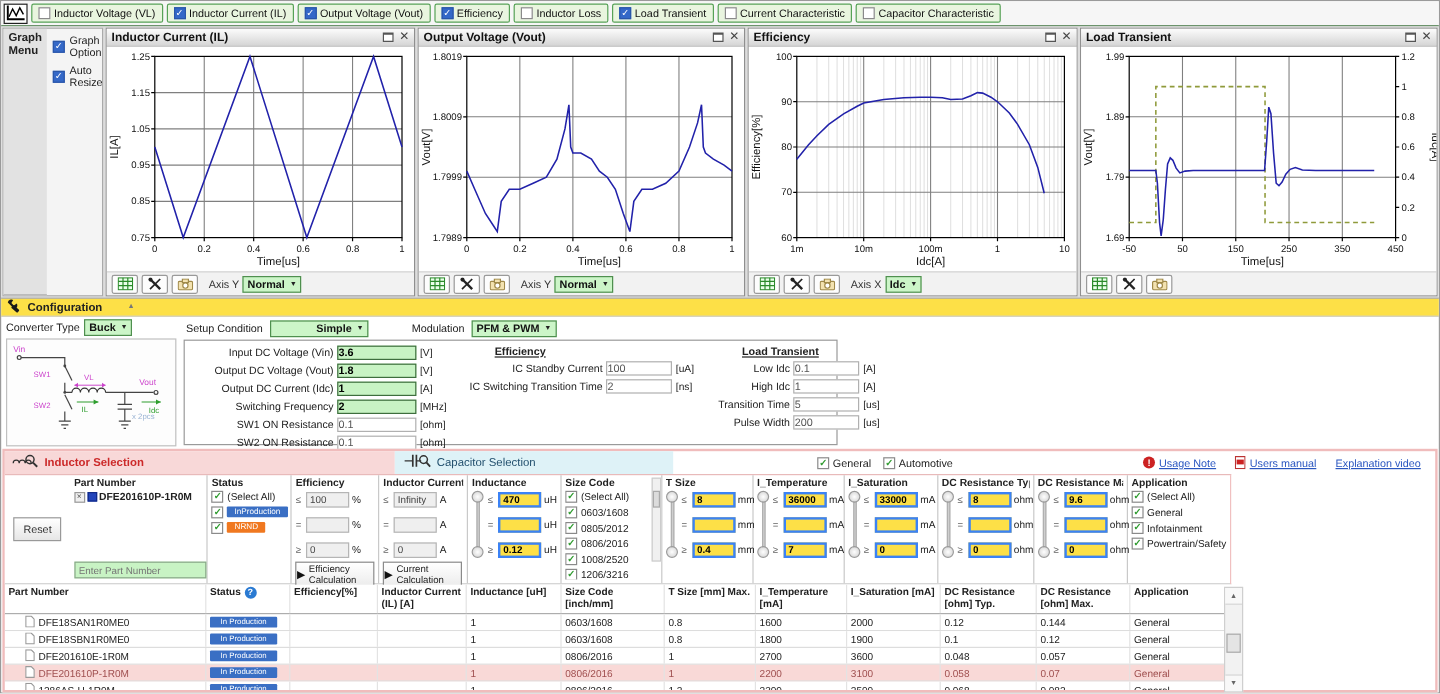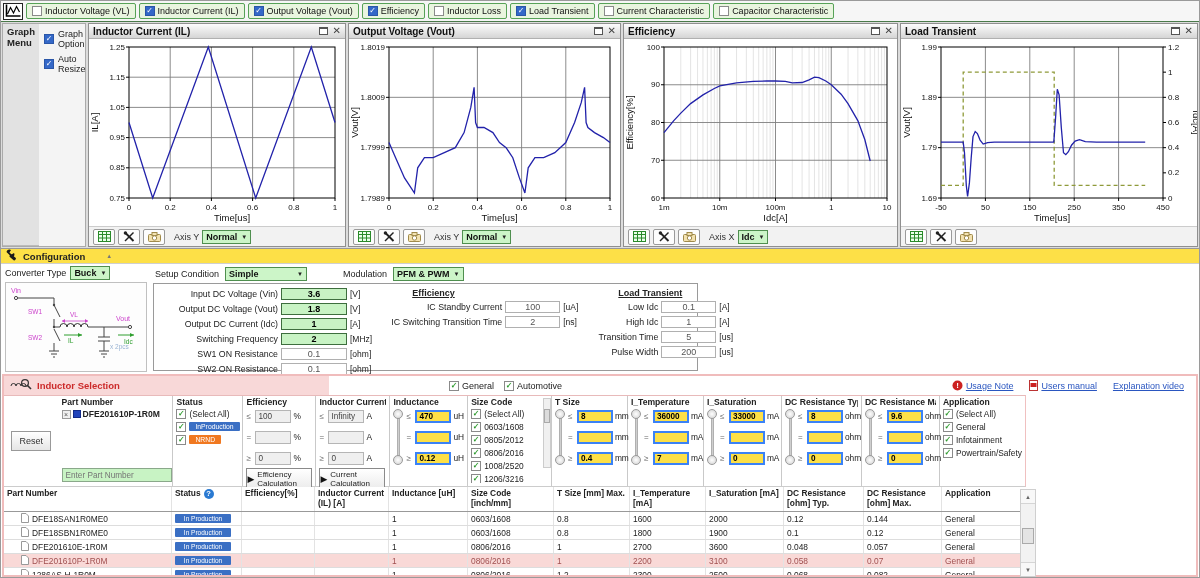--- a/index.html
+++ b/index.html
@@ -28,40 +28,40 @@
   .win { border:1px solid #8f8f8f; background:#fff; display:flex; flex-direction:column; }
   .w1{width:258px;} .w2{width:273px;} .w3{width:275px;} .w4{flex:1;}
   .win-title { height:16px; background:linear-gradient(#fcfcfc,#d5d5d5); border-bottom:1px solid #b0b0b0; display:flex; align-items:center; padding:0 4px; }
   .win-title-text { font-weight:bold; font-size:10px; flex:1; color:#111; }
   .win-max { width:9px; height:8px; border:1px solid #555; border-top:2.5px solid #555; margin-right:5px; background:#fff; }
   .win-close { font-size:10px; color:#444; line-height:1; }
   .chart-plot { flex:1; position:relative; background:#fff; }
   .win-foot { height:21px; background:#f2f2f2; border-top:1px solid #ccc; display:flex; align-items:center; gap:3px; padding:0 4px; }
   .ico-btn { width:22px; height:16px; border:1px solid #9a9a9a; border-radius:2px; background:#fdfdfd; display:inline-flex; align-items:center; justify-content:center; }
   .axis-lbl { margin-left:6px; font-size:9px; color:#333; }
-  .gsel { background:#ccf5c8; border:1px solid #4f8f4f; height:14px; display:inline-flex; align-items:center; gap:4px; padding:0 3px; font-size:9px; font-weight:bold; color:#111; }
+  .gsel { background:#ccf5c8; border:1px solid #4f8f4f; height:14px; display:inline-flex; align-items:center; gap:4px; padding:0 3px; font-size:9px; font-weight:bold; color:#111;text-align:right; }
   .sel-arrow { font-size:6px; color:#222; }
 
   
   .cfg { height:126px; border-top:1px solid #999; }
   .cfg-head { height:15px; background:#fde047; border-bottom:1px solid #cfcfcf; display:flex; align-items:center; gap:5px; padding:0 4px; }
   .cfg-head-title { font-weight:bold; font-size:9.5px; }
   .cfg-collapse { font-size:6px; color:#777; margin-left:16px; }
   .cfg-body { display:flex; gap:6px; padding:2px 4px; height:110px; }
   .cfg-left { width:142px; display:flex; flex-direction:column; }
   .cfg-row { display:flex; align-items:center; gap:4px; margin-bottom:2px; }
   .cfg-lab { font-size:9px; color:#222; }
   .circuit-box { flex:1; border:1px solid #c0c0c0; background:#fdfdfd; }
   .cfg-mid { flex:1; display:flex; flex-direction:column; }
   .cfg-setup-row { display:flex; align-items:center; gap:6px; margin:1px 0 2px 2px; }
   .cfg-box { border:1px solid #9a9a9a; background:#fff; display:flex; gap:10px; padding:3px 6px; width:545px; height:88px; }
   .fld-row { display:flex; align-items:center; gap:3px; height:14px; margin-bottom:1px; }
   .fld-lab { width:118px; text-align:right; font-size:8.8px; color:#222; }
   .fld-lab2 { width:120px; } .fld-lab3 { width:70px; }
-  .fld-inp { width:66px; height:12px; border:1px solid #556; background:#fff; font-size:9px; text-align:center; font-family:"Liberation Sans",sans-serif; }
+  .fld-inp { width:66px; height:12px; border:1px solid #556; background:#fff; font-size:9px; font-family:"Liberation Sans",sans-serif; }
   .fld-inp.green { background:#c8f3c4; border:1px solid #3e6e3e; font-weight:bold; }
   .fld-inp.plain { border:1px solid #b0b0b0; color:#555; }
   .fld-unit { font-size:8.5px; color:#222; }
   .grp-title { font-size:9px; font-weight:bold; text-decoration:underline; margin:1px 0 2px 30px; color:#222; }
   .grp2 .fld-inp { width:55px; }
 
   
   .lower { height:203px; margin:0 1px; border:2px solid #f0bcbc; background:#fff; position:relative; }
   .tabs { height:19px; display:flex; align-items:center; }
   .tab-ind { width:325px; height:100%; background:#f8d8d8; display:flex; align-items:center; gap:5px; padding-left:6px; }
@@ -675,20 +675,31 @@
   <div class="lower">
     <div class="tabs">
       <div class="tab-ind">
         <span><svg width="22" height="13">
               <path d="M1 8 a2.5 2.5 0 0 1 5 0 a2.5 2.5 0 0 1 5 0 a2.5 2.5 0 0 1 5 0" stroke="#333" fill="none"></path>
               <circle cx="15" cy="5" r="3.4" fill="none" stroke="#333" stroke-width="1.2"></circle>
               <line x1="17.5" y1="7.5" x2="21" y2="11" stroke="#333" stroke-width="1.6"></line>
             </svg></span>
         <span class="tab-ind-label">Inductor Selection</span>
       </div>
+      <div class="tab-cap">
+        <span><svg width="22" height="13">
+              <line x1="0" y1="6" x2="7" y2="6" stroke="#333"></line>
+              <line x1="7" y1="1" x2="7" y2="11" stroke="#333" stroke-width="1.4"></line>
+              <line x1="10" y1="1" x2="10" y2="11" stroke="#333" stroke-width="1.4"></line>
+              <line x1="10" y1="6" x2="14" y2="6" stroke="#333"></line>
+              <circle cx="16" cy="5" r="3.2" fill="none" stroke="#333" stroke-width="1.2"></circle>
+              <line x1="18.3" y1="7.3" x2="21.5" y2="10.8" stroke="#333" stroke-width="1.6"></line>
+            </svg></span>
+        <span class="tab-cap-label">Capacitor Selection</span>
+      </div>
       <div class="tab-checks">
           <span class="tab-check">
             <span class="cb on-green">✓</span>
             <span>General</span>
           </span>
           <span class="tab-check">
             <span class="cb on-green">✓</span>
             <span>Automotive</span>
           </span>
         </div>

